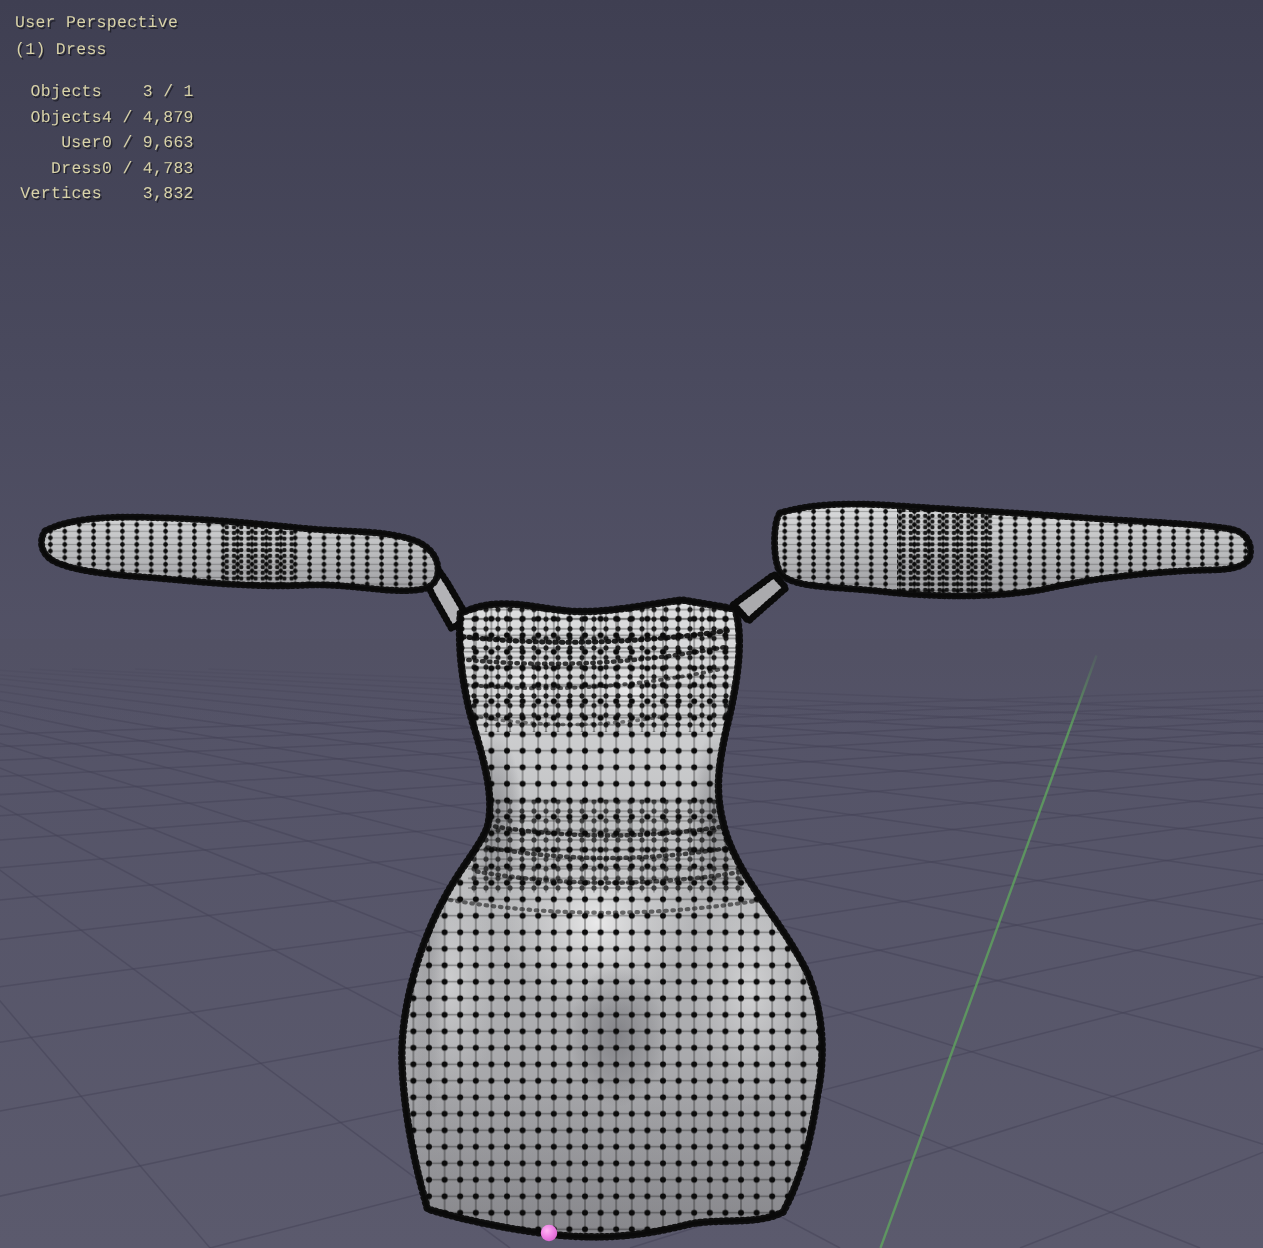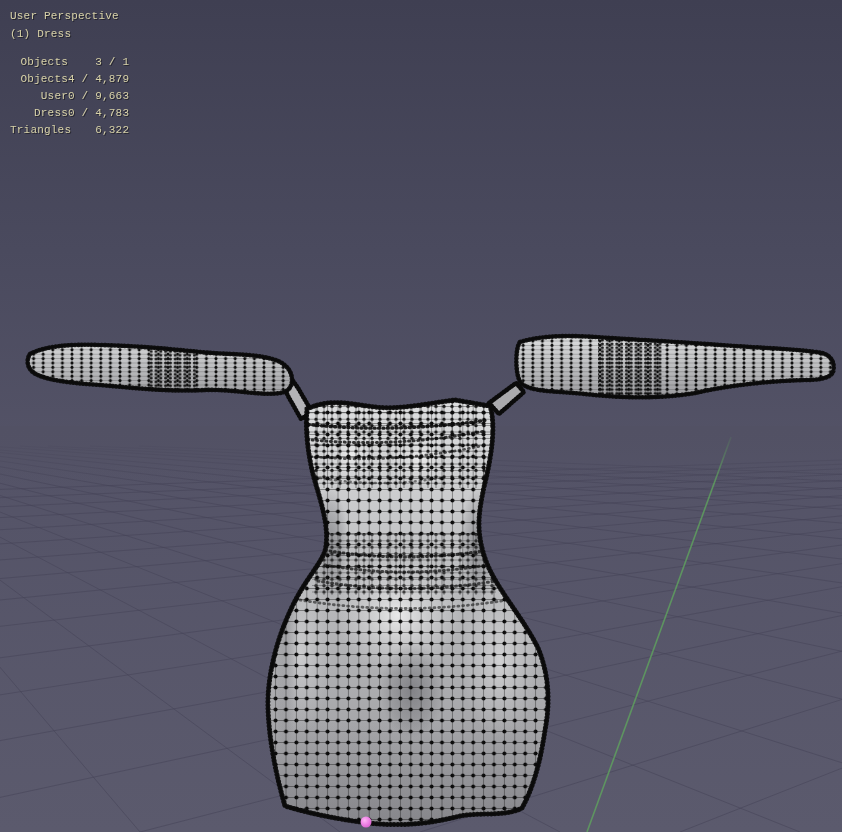--- a/index.html
+++ b/index.html
@@ -236,18 +236,18 @@
       </div>
       <div class="srow">
         <span>User</span>
         <span>0 / 9,663</span>
       </div>
       <div class="srow">
         <span>Dress</span>
         <span>0 / 4,783</span>
       </div>
       <div class="srow">
-        <span>Triangles</span>
-        <span>6,322</span>
+        <span>Vertices</span>
+        <span>3,832</span>
       </div>
     </div>
   </div>
 </div>
 
 </body></html>

